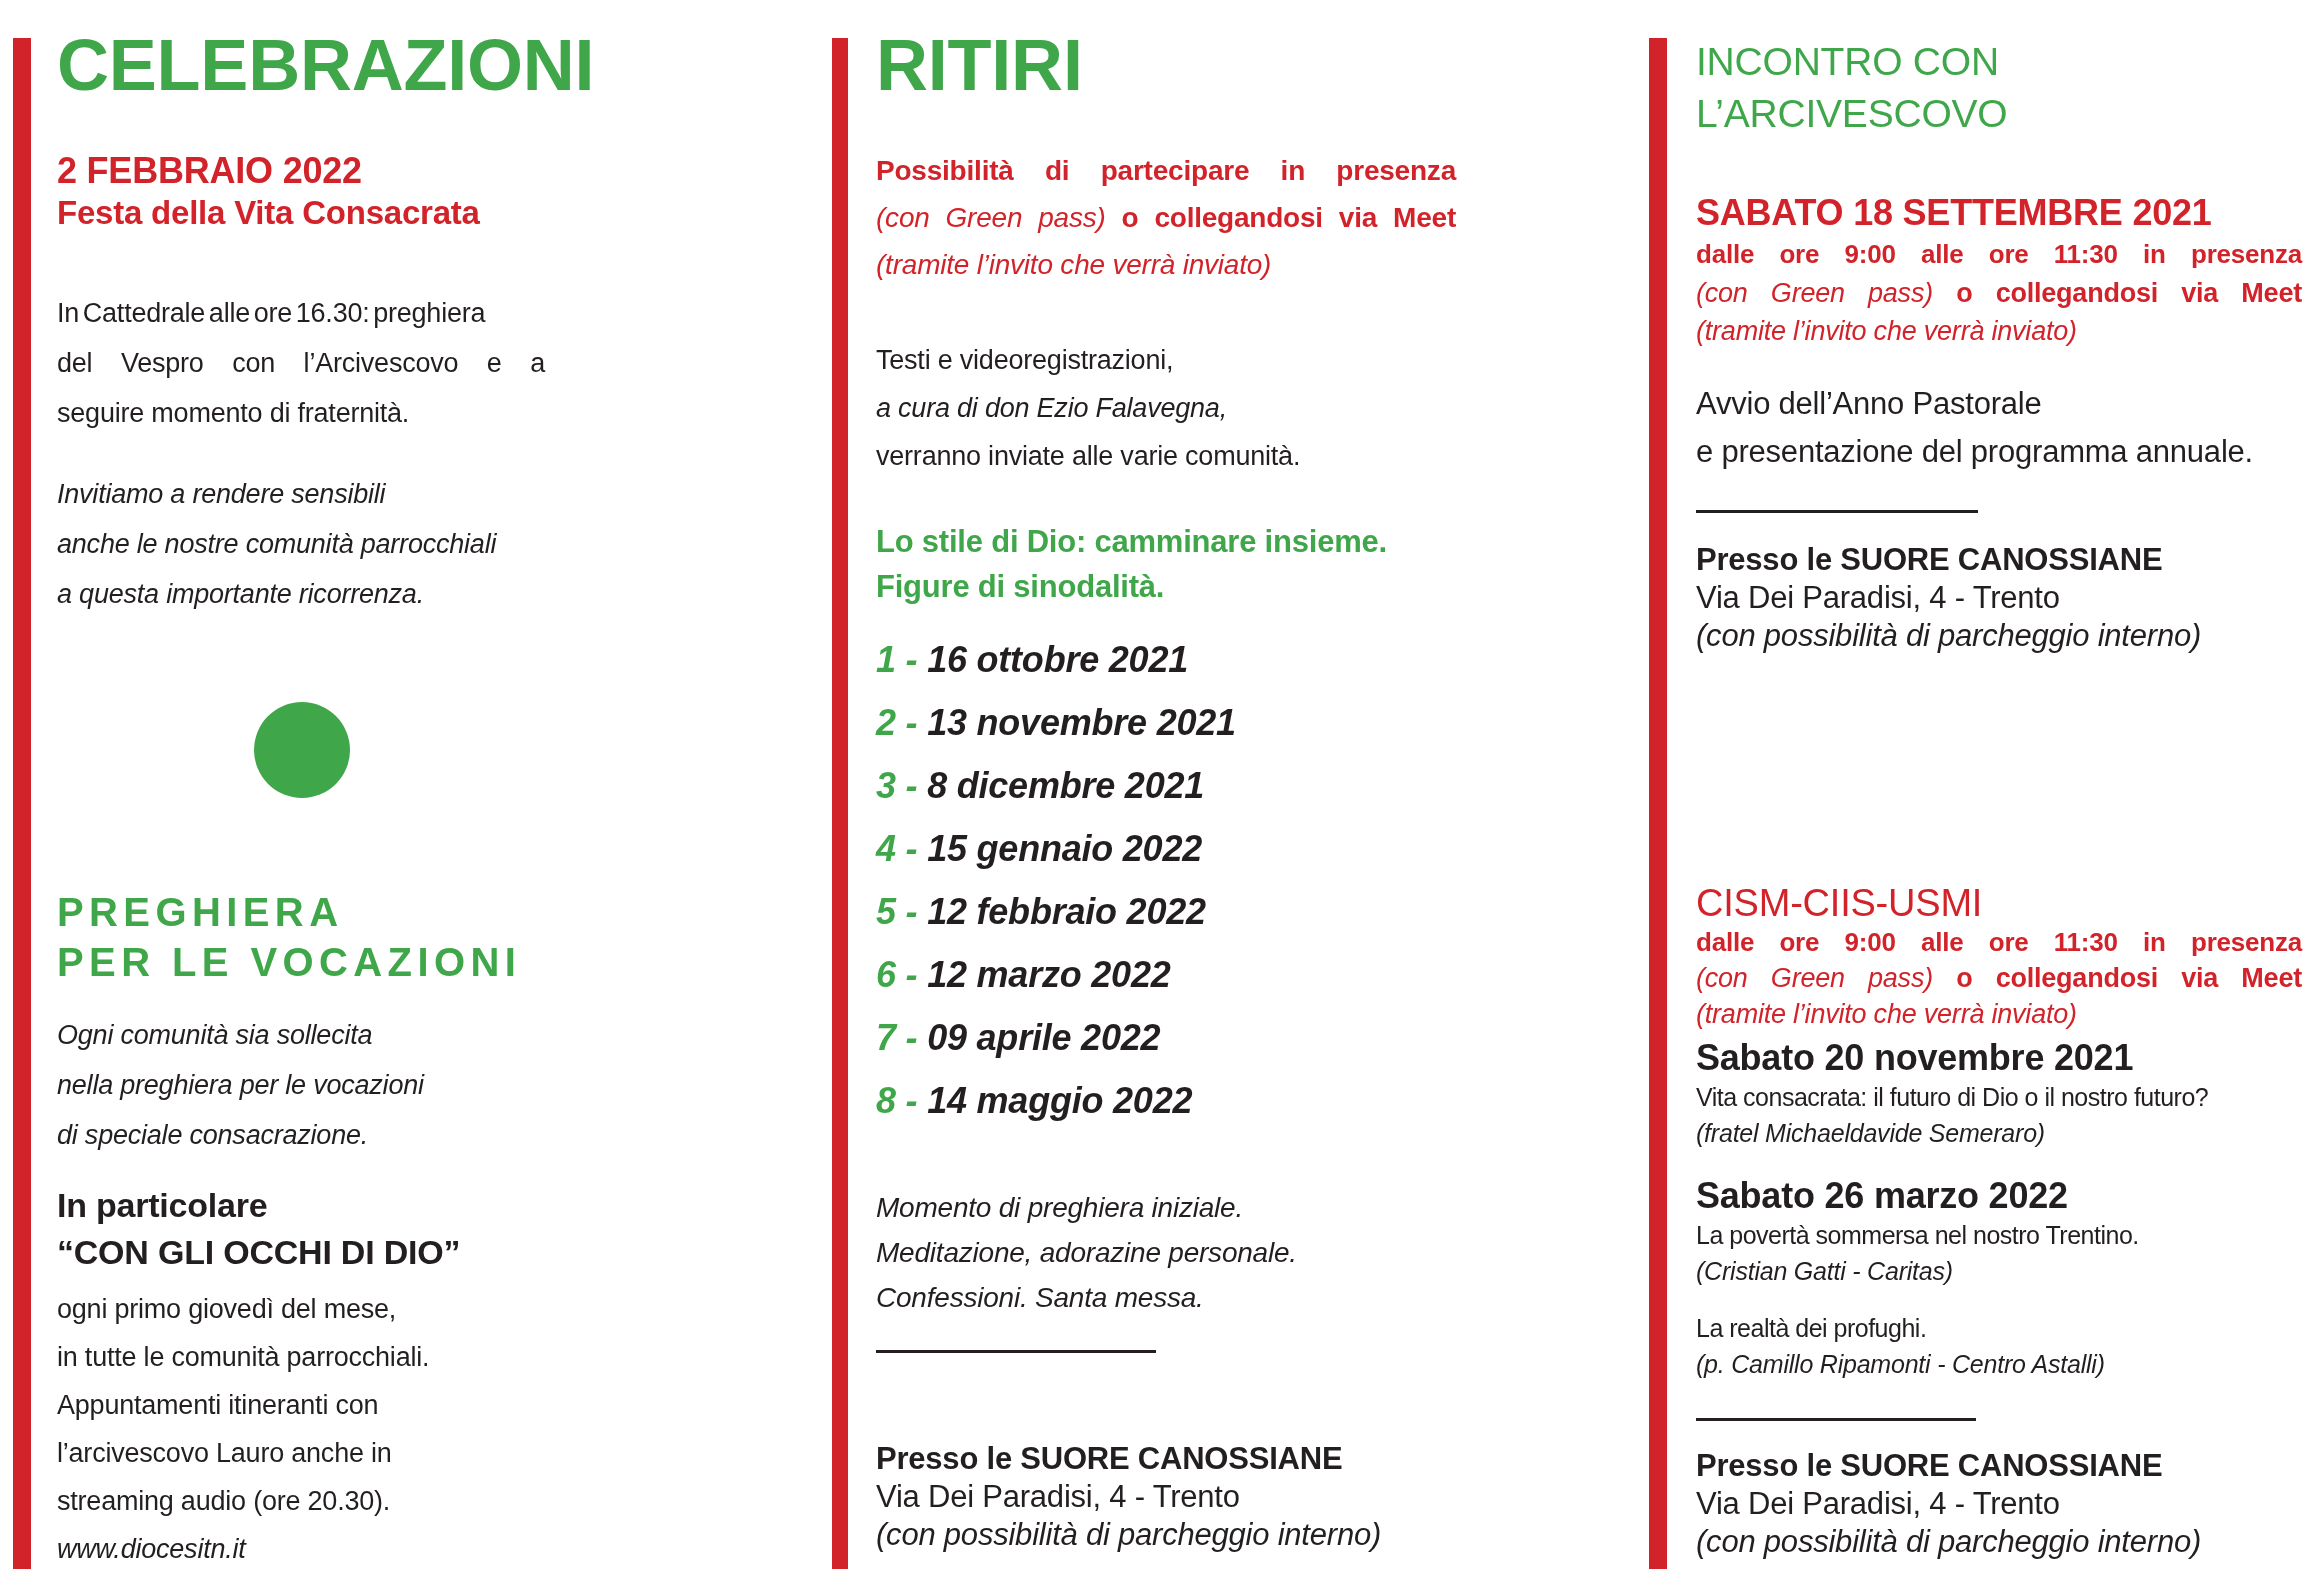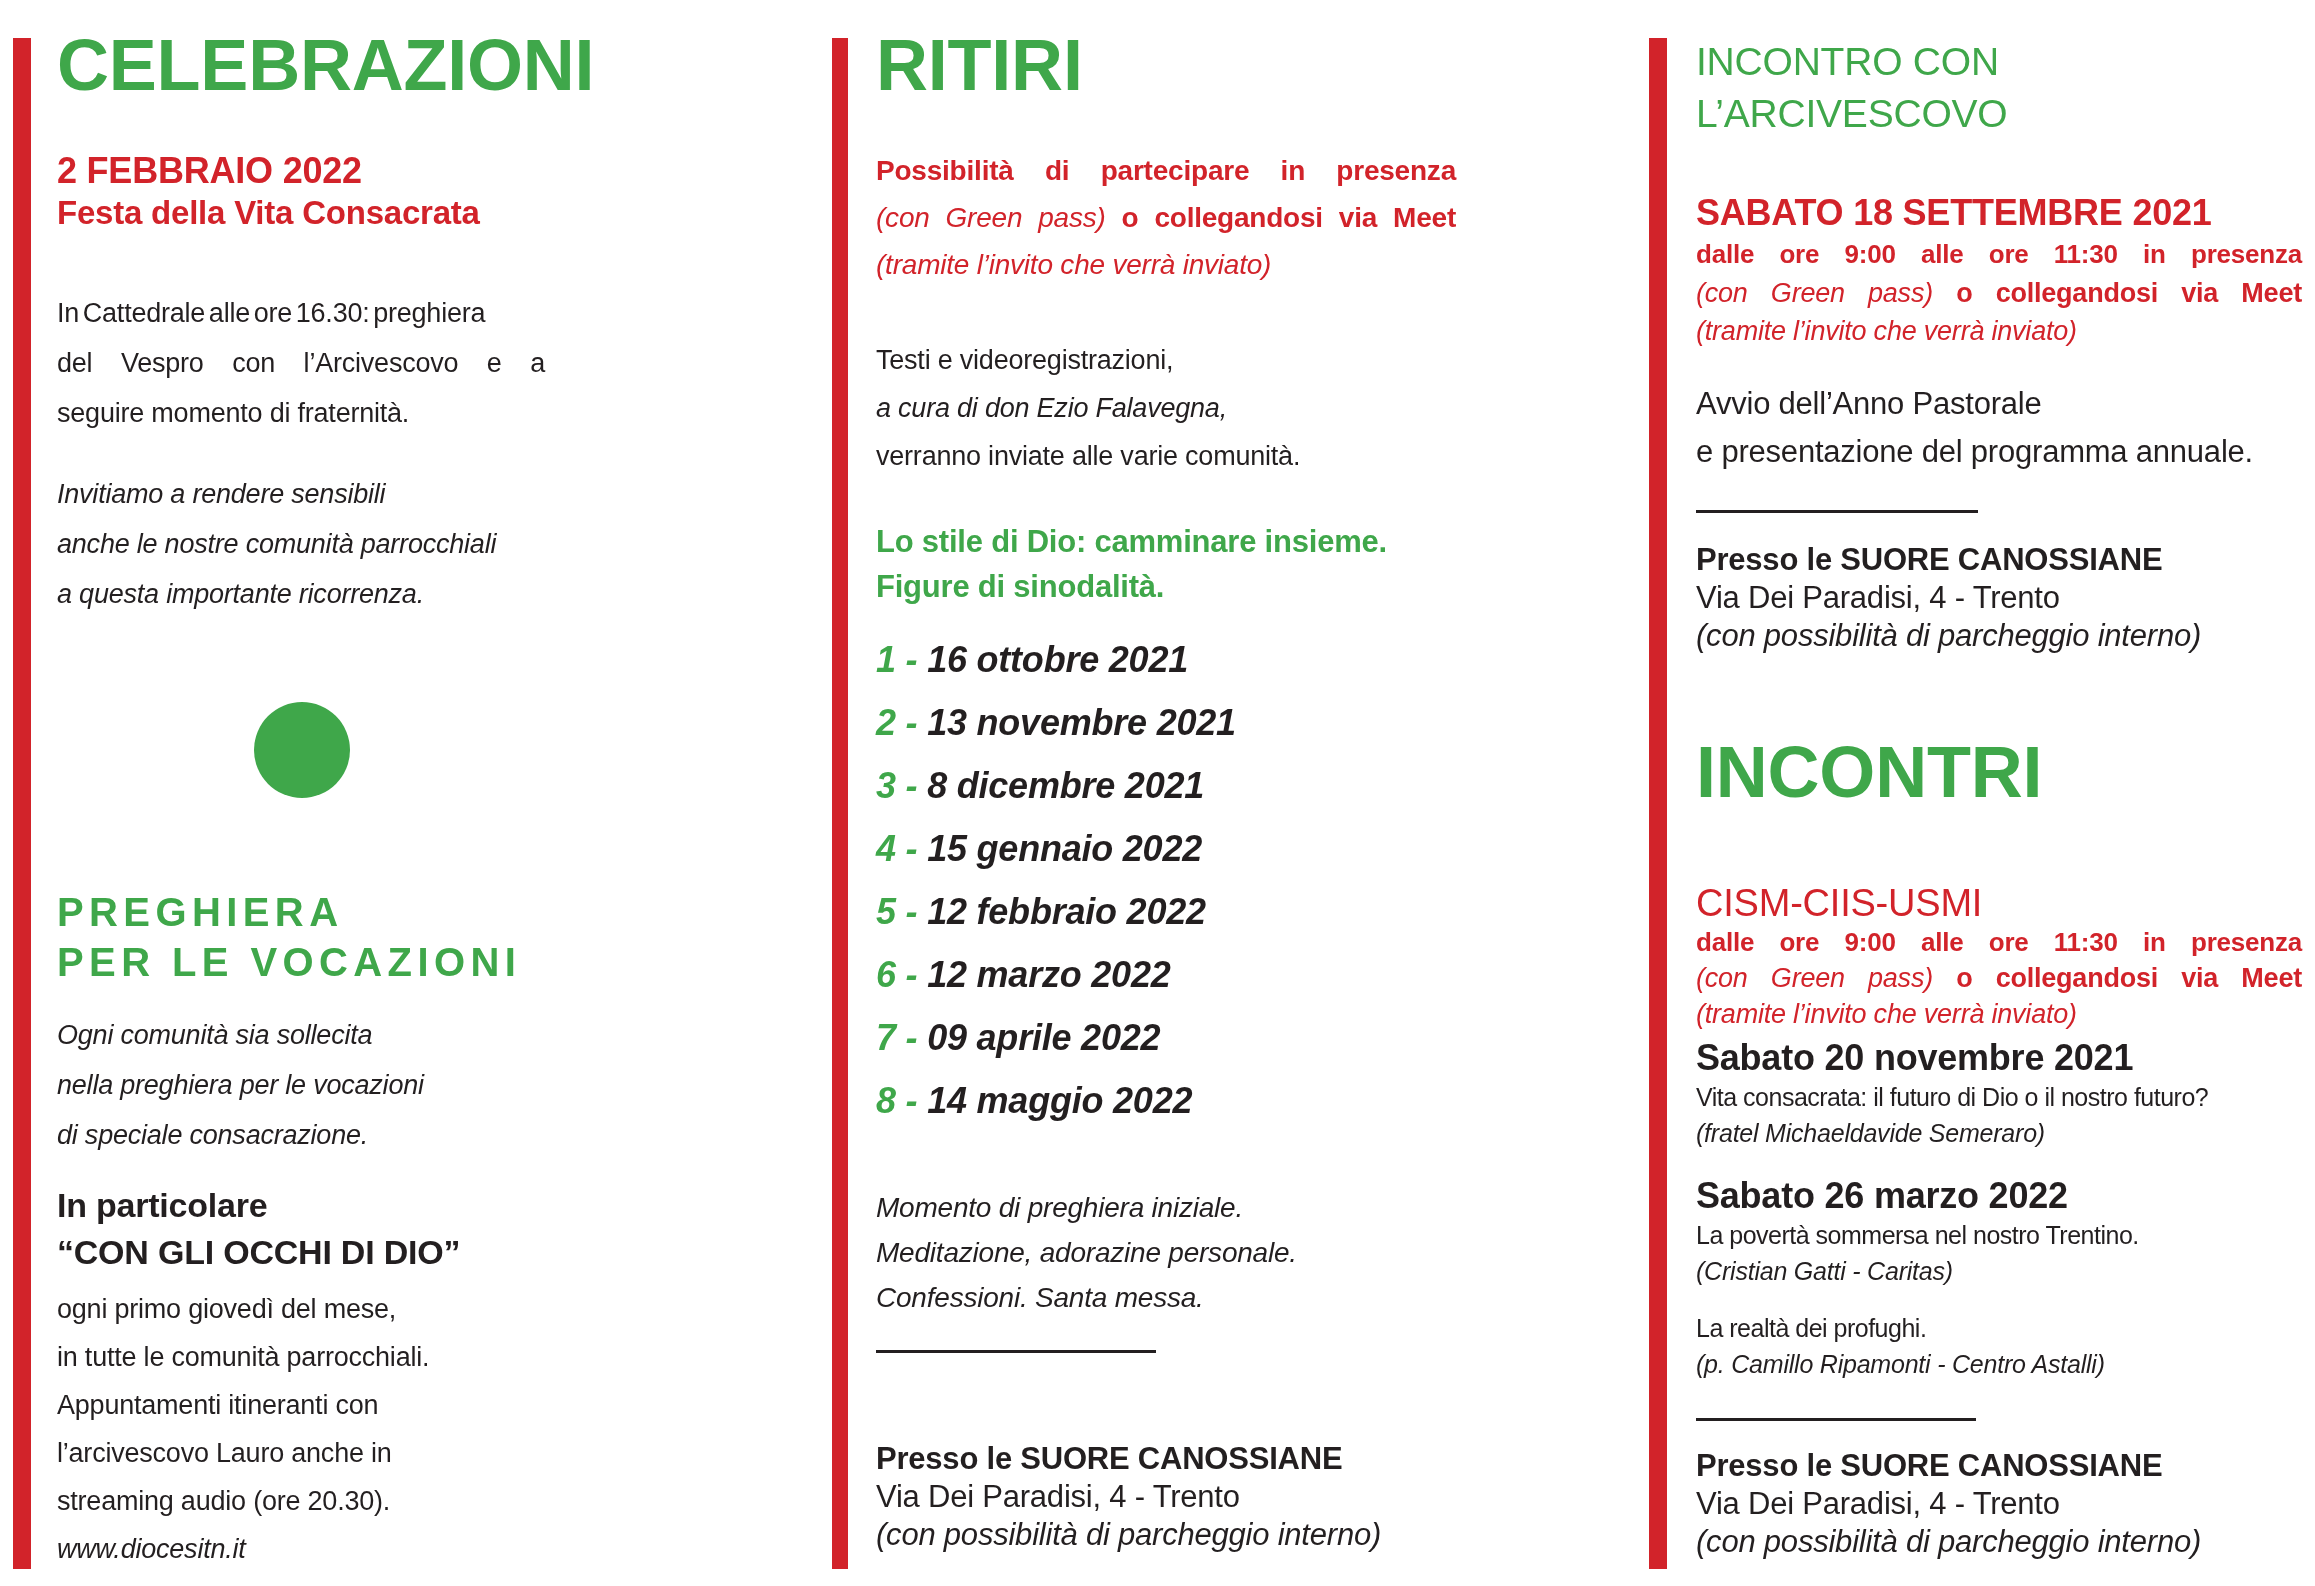--- a/index.html
+++ b/index.html
@@ -162,21 +162,20 @@
     <div class="blk" style="top:380px">
       <div class="c3-info line">Avvio dell’Anno Pastorale</div>
       <div class="c3-info line">e presentazione del programma annuale.</div>
     </div>
     <div class="sep" style="top:510px;left:0;width:282px"></div>
     <div class="blk addr" style="top:541px">
       <div class="name line">Presso le SUORE CANOSSIANE</div>
       <div class="line">Via Dei Paradisi, 4 - Trento</div>
       <div class="it line">(con possibilità di parcheggio interno)</div>
     </div>
-    <div class="blk h1" style="top:736px">INCONTRI</div>
     <div class="blk" style="top:850px">
       <div class="c3-rb1 line">CISM-CIIS-USMI</div>
       <div class="c3-rb2 stretch">dalle ore 9:00 alle ore 11:30 in presenza</div>
       <div class="c3-rb3 stretch">
         <span class="it">(con Green pass)</span>
         <span class="b">o collegandosi via Meet</span>
       </div>
       <div class="c3-rb4 line">(tramite l’invito che verrà inviato)</div>
     </div>
     <div class="blk" style="top:1037px">

